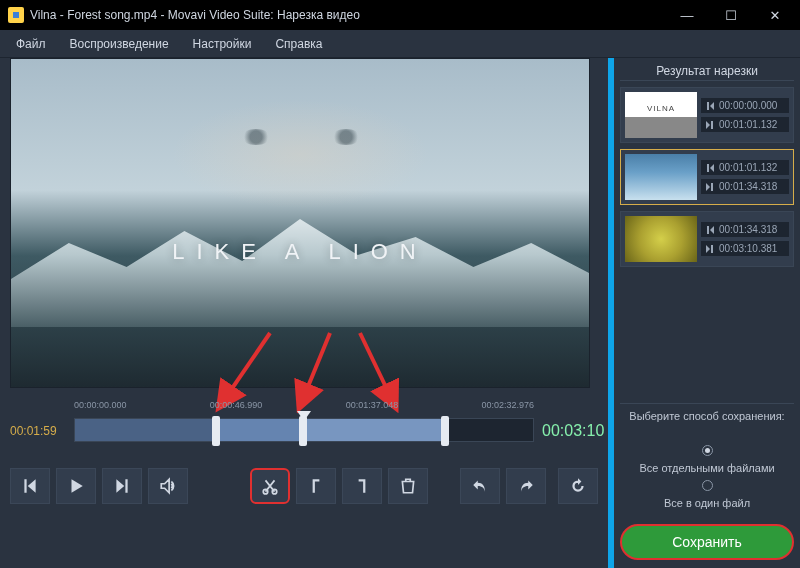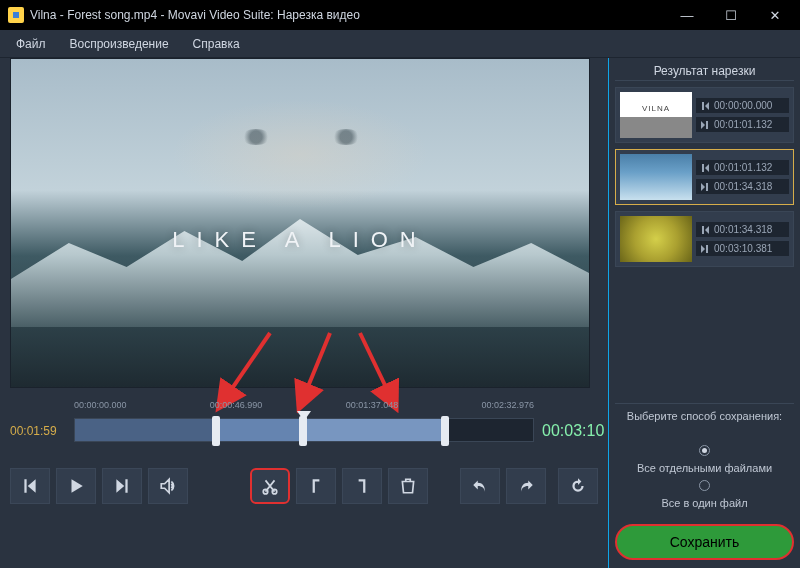--- a/index.html
+++ b/index.html
@@ -12,59 +12,59 @@
   .winbtn { width: 26px; height: 20px; display: flex; align-items: center; justify-content: center; color: #cfd6e0; font-size: 13px; cursor: default;}
   .menubar { height: 28px; background: #2a3340; display: flex; align-items: center; padding: 0 4px; border-bottom: 1px solid #1d2530; }
   .menuitem { color: #d0d7e2; font-size: 12px; padding: 4px 12px; cursor: default;}
   .content { flex: 1; display: flex; background: #2a3340; }
   .left { flex: 1; display: flex; flex-direction: column; padding: 0 10px 6px 10px; }
   .preview { width: 580px; height: 330px; background: linear-gradient(to bottom, #a8bcc9 0%, #c2d2da 40%, #3e5a63 60%, #1e2a31 100%); position: relative; overflow: hidden; border: 1px solid #1a222c;}
   .preview .face { position:absolute; top:40px; left:50%; transform:translateX(-50%); width:260px; height:110px; background: radial-gradient(ellipse at center, rgba(225,210,190,0.35) 0%, rgba(225,210,190,0) 70%); }
   .preview .eye { position:absolute; top:70px; width:30px; height:16px; background: radial-gradient(circle, #3a4a52 35%, rgba(0,0,0,0) 70%); border-radius:50%; opacity:.55;}
   .preview .eye.l{left:230px;} .preview .eye.r{left:320px;}
   .preview .mountains { position:absolute; bottom:60px; left:0; right:0; height:120px; background: linear-gradient(180deg,#e8eff2 0%,#b7c8cd 40%,#4a5f66 100%); clip-path: polygon(0 60%,10% 30%,20% 50%,30% 20%,40% 45%,50% 10%,60% 40%,70% 25%,80% 50%,90% 30%,100% 55%,100% 100%,0 100%);}
-  .preview .overlay-text { position: absolute; top: 168px; width: 100%; text-align: center; color: #f0f3f6; font-size: 22px; letter-spacing: 12px; font-weight: 300; text-shadow: 0 0 8px rgba(0,0,0,.3);}
+  .preview .overlay-text { position: absolute; top: 180px; width: 100%; text-align: center; color: #f0f3f6; font-size: 22px; letter-spacing: 12px; font-weight: 300; text-shadow: 0 0 8px rgba(0,0,0,.3);}
   .timeline-area { margin-top: 26px; display: flex; align-items: center; gap: 8px; }
   .cur-time { color: #d6ad4a; font-size: 12px; width: 56px; }
   .track-wrap { flex: 1; position: relative; height: 34px; }
   .ruler { position:absolute; top:-14px; left:0; right:0; height:12px; display:flex; justify-content:space-between; color:#8a96a6; font-size:9px;}
   .track { position:absolute; top:4px; left:0; right:0; height:24px; background:#1d2530; border:1px solid #3a4656;}
   .seg { position:absolute; top:0; bottom:0; background:#5a77a0; border-right:1px solid #1d2530;}
   .seg.s1{left:0;width:31%; background:#4a6285;}
   .seg.s2{left:31%;width:19%; background:#6584b0;}
   .seg.s3{left:50%;width:31%; background:#7896c0;}
   .handle { position:absolute; top:-3px; width:8px; height:30px; background:#e6ebf2; border-radius:2px;}
   .handle.h1{left:30%;} .handle.h2{left:49%;} .handle.h3{left:80%;}
   .playhead { position:absolute; left:50%; top:-8px; transform:translateX(-50%);}
   .playhead .knob{ width:14px;height:10px;background:#e6ebf2;clip-path:polygon(0 0,100% 0,50% 100%);}
   .end-time { color: #86efac; font-size: 16px; width: 56px; text-align: right; }
   .controls { margin-top: 20px; display: flex; align-items: center; gap: 6px; }
   .btn { width: 40px; height: 36px; background: #323d4d; display: flex; align-items: center; justify-content: center; color: #d0d7e2; cursor: default; border:1px solid #3b4758;}
   .btn svg { width: 18px; height: 18px; fill: #d0d7e2; }
   .btn.hl { border:2px solid #e03030; border-radius:6px; }
   .spacer { flex: 1; }
-  .right { width: 200px; background: #2a3340; border-left: 1px solid #0ea5e9; display: flex; flex-direction: column; padding: 4px 6px 8px 6px; gap: 6px; }
+  .right { width: 200px; background: #2a3340; border-left: 6px solid #0ea5e9; display: flex; flex-direction: column; padding: 4px 6px 8px 6px; gap: 6px; }
   .panel-title { color: #d0d7e2; font-size: 12px; text-align: center; padding: 2px 0; border-bottom:1px solid #3a4656;}
   .clip { display: flex; gap: 4px; padding: 4px; background: #323d4d; border:1px solid #3a4656;}
   .clip.sel { border:1px solid #d6ad4a; }
   .thumb { width: 72px; height: 46px; background:#888; position:relative; overflow:hidden;}
   .thumb.t1{background:linear-gradient(#fff 0%,#fff 55%,#888 55%,#888 100%);}
   .thumb.t1::after{content:"VILNA";position:absolute;top:12px;left:0;right:0;text-align:center;font-size:8px;color:#444;letter-spacing:1px;}
   .thumb.t2{background:linear-gradient(180deg,#4a7fa8 0%,#6aa0c8 40%,#c8e0ee 100%);}
   .thumb.t3{background:radial-gradient(circle at 50% 50%,#d4cf4a 0%,#aaa030 50%,#6a6518 100%);}
   .clip-times { flex: 1; display: flex; flex-direction: column; justify-content: center; gap: 4px; }
   .time-row { display: flex; align-items: center; gap: 4px; color: #9aa6b6; font-size: 10px; background:#1d2530; padding:2px 4px;}
   .time-row svg { width: 10px; height: 10px; fill: #9aa6b6; }
   .right-spacer { flex: 1; }
   .save-opts { font-size: 11px; color: #c0c8d4; border-top:1px solid #3a4656; padding-top:6px;}
   .save-opts .lbl { text-align: center; margin-bottom: 20px; }
   .radio-row { display: flex; align-items: center; gap: 6px; padding: 3px 4px; flex-direction: column; }
   .radio { width: 11px; height: 11px; border-radius: 50%; border: 1px solid #8a96a6; display:inline-flex;align-items:center;justify-content:center;}
   .radio.checked::after { content:""; width:5px;height:5px;border-radius:50%;background:#d0d7e2;}
-  .save-btn { margin-top: 6px; height: 36px; background: #2e9a3a; border:2px solid #e03030; border-radius:18px; display: flex; align-items: center; justify-content: center; color: #000000; font-size: 14px; cursor: default;}
+  .save-btn { margin-top: 6px; height: 36px; background: #2e9a3a; border:2px solid #e03030; border-radius:18px; display: flex; align-items: center; justify-content: center; color: #ffffff; font-size: 14px; cursor: default;}
 </style>
 </head>
 <body>
 
 <div class="window">
 
   <div class="titlebar">
     <div class="icon">
         <svg width="10" height="10" viewBox="0 0 10 10">
           <path d="M2 2h6v6H2z" fill="#3a7fd8"></path>
@@ -74,20 +74,21 @@
     <div class="winbtns">
       <div class="winbtn">—</div>
       <div class="winbtn">☐</div>
       <div class="winbtn">✕</div>
     </div>
   </div>
 
   <div class="menubar">
     <div class="menuitem">Файл</div>
     <div class="menuitem">Воспроизведение</div>
+    <div class="menuitem">Настройки</div>
     <div class="menuitem">Справка</div>
   </div>
 
   <div class="content">
 
     <div class="left">
       <div class="preview">
         <div class="face"></div>
         <div class="eye l"></div>
           <div class="eye r"></div>

